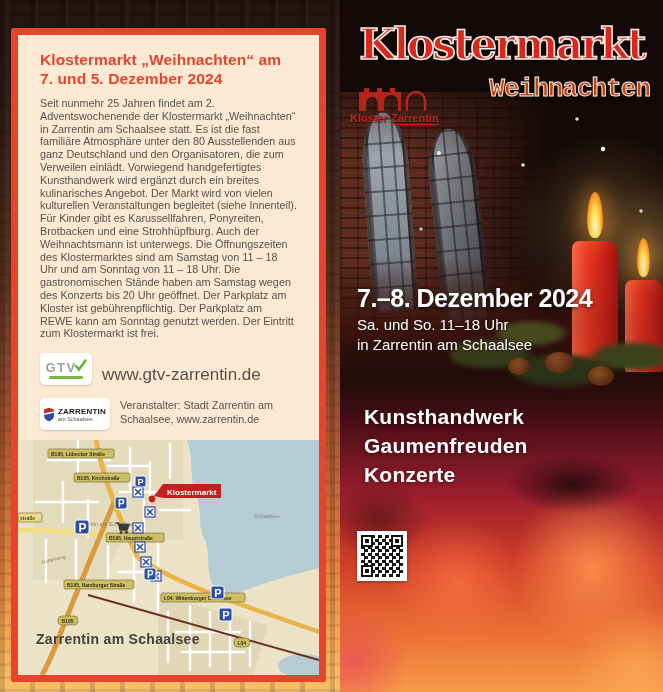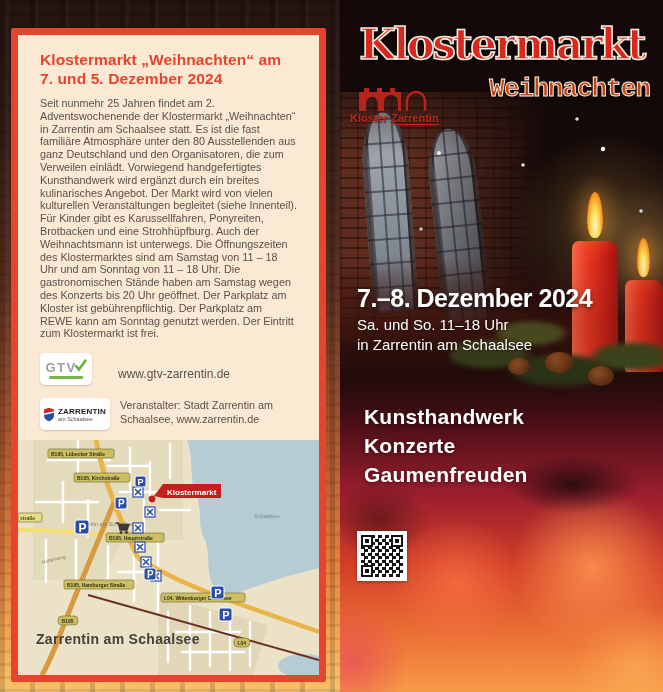--- a/index.html
+++ b/index.html
@@ -34,21 +34,21 @@
   .logo-box { background:#fff; border-radius:5px; box-shadow:0 1px 2px rgba(0,0,0,.18);
     display:flex; align-items:center; justify-content:center; flex:none; }
   .gtv-box { width:52px; height:32px; flex-direction:column; }
   .gtv-top { display:flex; align-items:center; }
   .gtv-text { font-size:13px; font-weight:bold; color:#9aa0a6; letter-spacing:1.5px; }
   .gtv-sub { width:34px; height:3px; background:#7ab648; margin-top:1px; border-radius:1px; }
   .zar-box { width:70px; height:32px; gap:4px; padding:0 4px; }
   .zar-txt1 { font-size:8px; font-weight:800; color:#1d1d1d; letter-spacing:.2px; }
   .zar-txt2 { font-size:5.5px; color:#555; }
   .org-text { color:#57514a; font-size:10.8px; line-height:13.5px; padding-top:1px; }
-  .org-url { color:#57514a; font-size:12px; line-height:13.5px;margin-left:16px; }
+  .org-url { color:#57514a; font-size:17px; line-height:13.5px; }
   .map-wrap { margin-top:auto; width:301px; height:235px; }
 
   
   .right-panel { position:absolute; left:340px; top:0; width:323px; height:692px;
     overflow:hidden; background:#140908; }
   .rp-church { position:absolute; left:0; top:92px; width:210px; height:255px;
     background:
       repeating-linear-gradient(90deg, rgba(0,0,0,.22) 0 2px, rgba(0,0,0,0) 2px 17px),
       repeating-linear-gradient(0deg,#5e2d1f 0 8px,#3d1c13 8px 10px);
   }
@@ -333,22 +333,22 @@
     </div>
 
     <div class="rp-date-block">
       <div class="rp-date-h">7.–8. Dezember 2024</div>
       <div class="rp-sch">Sa. und So. 11–18 Uhr</div>
       <div class="rp-sch">in Zarrentin am Schaalsee</div>
     </div>
 
     <div class="rp-features">
       <div class="rp-feat">Kunsthandwerk</div>
+      <div class="rp-feat">Gaumenfreuden</div>
       <div class="rp-feat">Konzerte</div>
-      <div class="rp-feat">Gaumenfreuden</div>
     </div>
 
     <div class="rp-qr">
       <div class="qr-inner">
         <div class="qf qf-tl">
             <span></span>
           </div>
         <div class="qf qf-tr">
             <span></span>
           </div>

